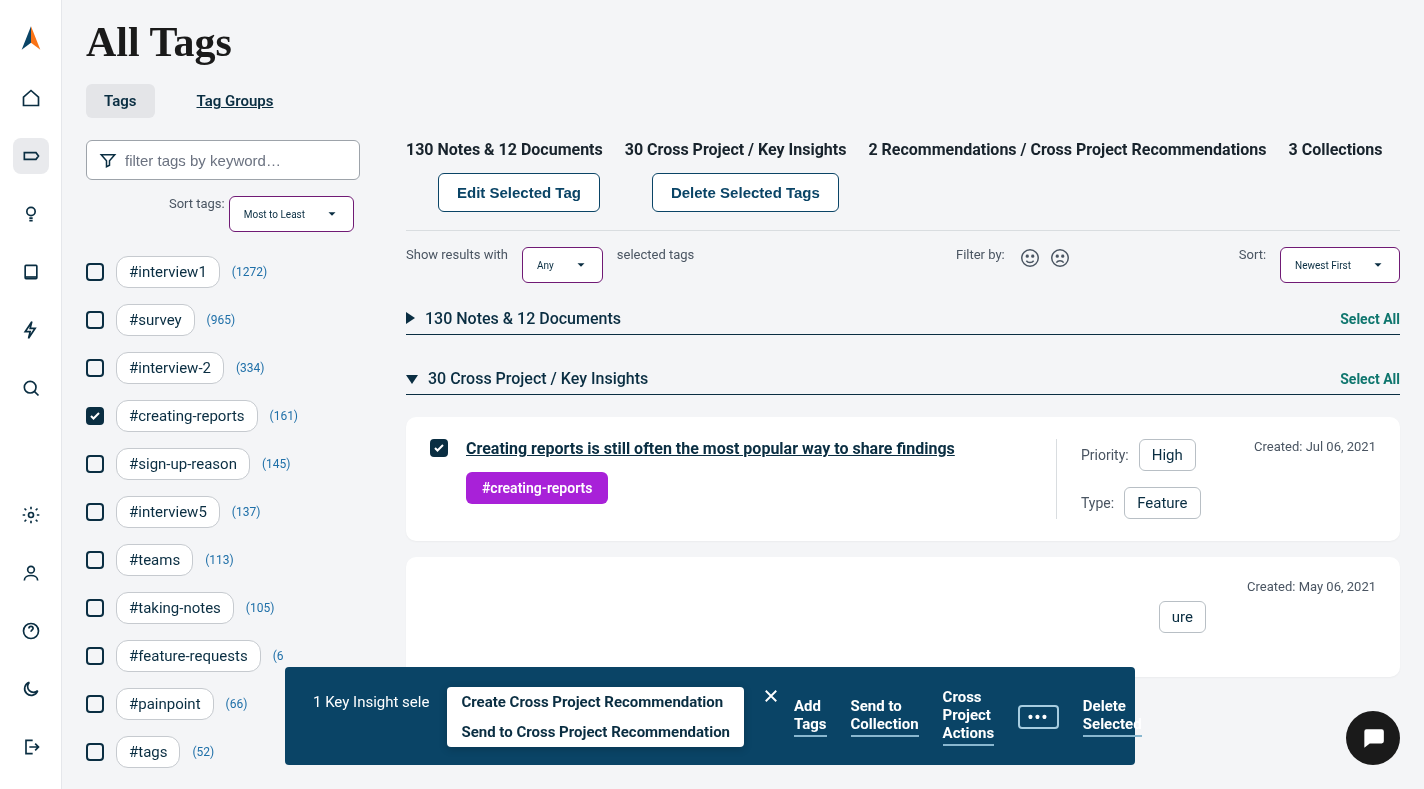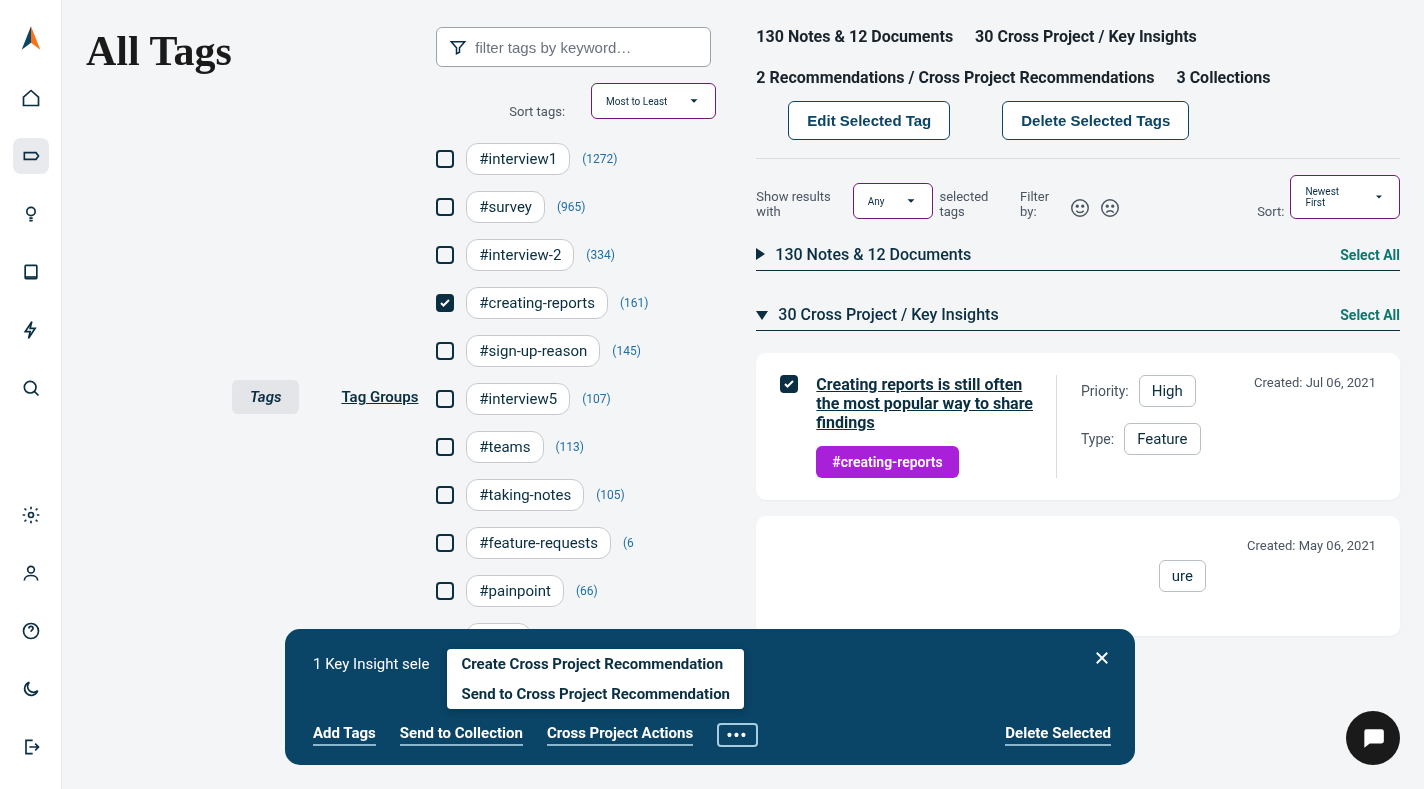--- a/index.html
+++ b/index.html
@@ -32,39 +32,39 @@
     display:flex; align-items:center; justify-content:center;
     border-radius:8px;
     color:#0a2e42;
     cursor:pointer;
   }
   .sidebar-icon.active {
     background:#e9eaed;
   }
   .sidebar-icon svg { width:20px; height:20px; }
 
-  .main { flex:1; display:flex; flex-direction:row; padding:27px 24px 0 24px; overflow:hidden;}
+  .main { flex:1; display:flex; flex-direction:column; padding:18px 24px 0 24px; overflow:hidden;}
 
   .page-title {
     font-family: Georgia, "Times New Roman", serif;
     font-size: 42px;
     font-weight: 700;
     color:#1a1a1a;
     margin-bottom:18px;
   }
 
   .tabs-row { display:flex; gap:24px; align-items:center; margin-bottom:22px;}
   .tab {
     padding:8px 18px;
     font-size:15px;
     font-weight:600;
     color:#0a2e42;
     cursor:pointer;
   }
-  .tab.active { background:#e4e5e8; border-radius:6px;font-style:italic; }
+  .tab.active { background:#e4e5e8; border-radius:6px; }
   .tab.inactive { text-decoration:underline; }
 
   .two-col { display:flex; gap:40px; flex:1; min-height:0;}
 
   .left-col { width:280px; flex-shrink:0;}
   .filter-input {
     width:98%;
     display:flex; 
     border:1px solid #9da3aa;
     border-radius:6px;
@@ -73,21 +73,21 @@
     background:#fff;
   }
   .filter-input input {
     border:none; outline:none; font-size:15px; flex:1;
     background:transparent;
     color:#333;
   }
   .filter-input input::placeholder { color:#6b7280; }
   .filter-input svg { width:18px; height:18px; color:#0a2e42;}
 
-  .sort-row { display:flex; align-items:flex-end; gap:26px; margin:16px 0 24px 0; justify-content:flex-end;}
+  .sort-row { display:flex; align-items:flex-start; gap:4px; margin:16px 12px 24px 0; justify-content:flex-end;}
   .sort-row .sort-label { font-size:13px; color:#4a5562;}
   .select-box {
     border:1px solid #701a75;
     border-radius:6px;
     padding:10px 14px;
     background:#fff;
     display:flex; align-items:center; gap:20px;
     font-size:10px;
     cursor:pointer;
   }
@@ -125,21 +125,21 @@
     font-weight:700;
     font-size:15px;
     padding:10px 18px;
     border-radius:6px;
     cursor:pointer;
     margin-left:32px;
   }
 
   .divider { border-top:1px solid #d9dde0; margin-bottom:16px;}
 
-  .filters-row { display:flex; align-items:flex-end; gap:6px; margin-bottom:20px;}
+  .filters-row { display:flex; align-items:flex-start; gap:14px; margin-bottom:20px;}
   .filters-row .label { font-size:13px; color:#4a5562;}
   .filters-row .sentiment-icons { display:flex; gap:8px; }
   .sentiment-icons svg { width:22px; height:22px; color:#4a5562; cursor:pointer; }
   .spacer { flex:1; }
 
   .section-head {
     display:flex; align-items:center; gap:10px;
     border-bottom:1px solid #0a2e42;
     padding:6px 0;
     margin-bottom:10px;
@@ -187,23 +187,23 @@
   }
   .insight-date { font-size:13px; color:#4a5562; text-align:right; min-width:150px;}
 
   .action-bar {
     position:absolute;
     left:285px;
     bottom:24px;
     width:850px;
     background:#0a4466;
     color:#fff;
-    border-radius:15px;
+    border-radius:4px;
     padding:20px 24px 18px 28px;
-    display:flex; flex-direction:column; gap:14px;
+    display:flex; flex-direction:row; gap:14px;
   }
   .action-bar .top-row { display:flex; align-items:flex-start; gap:18px;}
   .action-bar .status-text { font-size:15px; white-space:nowrap; padding-top:6px;}
   .popup-menu {
     background:#fff;
     color:#0a2e42;
     border-radius:4px;
     overflow:hidden;
     box-shadow:0 2px 8px rgba(0,0,0,0.2);
   }
@@ -379,21 +379,21 @@
             <span class="tag-count">(161)</span>
           </div>
           <div class="tag-row">
             <div class="cb"></div>
             <div class="tag-chip">#sign-up-reason</div>
             <span class="tag-count">(145)</span>
           </div>
           <div class="tag-row">
             <div class="cb"></div>
             <div class="tag-chip">#interview5</div>
-            <span class="tag-count">(107)</span>
+            <span class="tag-count">(137)</span>
           </div>
           <div class="tag-row">
             <div class="cb"></div>
             <div class="tag-chip">#teams</div>
             <span class="tag-count">(113)</span>
           </div>
           <div class="tag-row">
             <div class="cb"></div>
             <div class="tag-chip">#taking-notes</div>
             <span class="tag-count">(105)</span>

